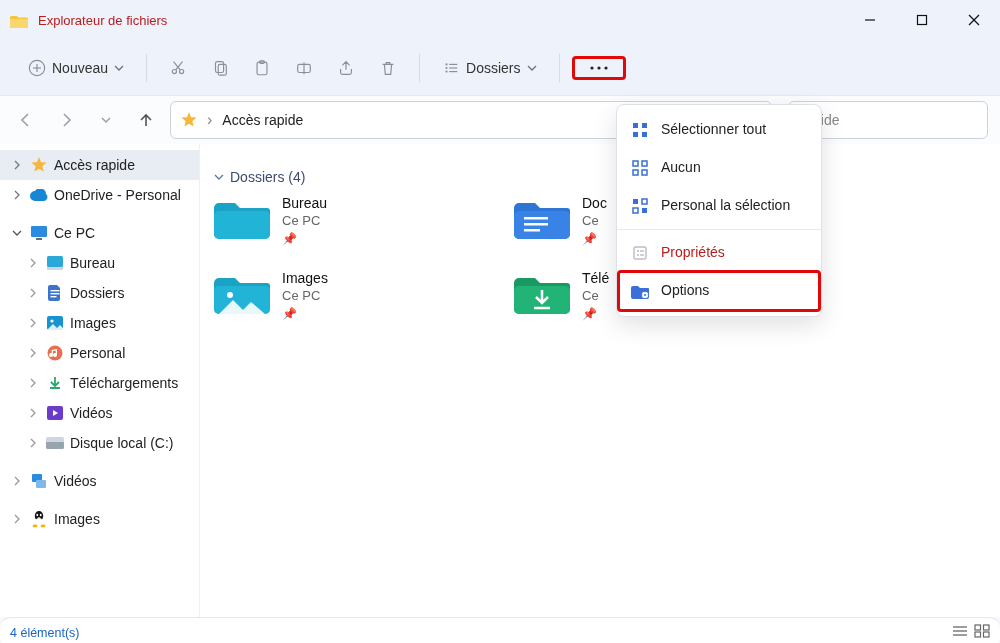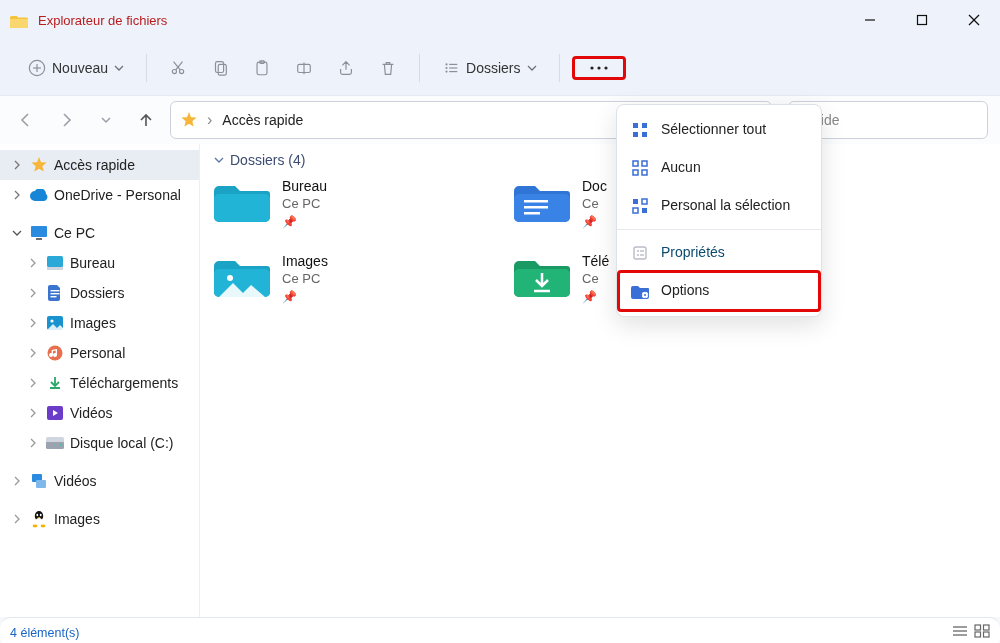--- a/index.html
+++ b/index.html
@@ -35,32 +35,32 @@
 
 .body { display: flex; height: calc(643px - 40px - 56px - 48px - 26px); background:#fff; }
 .sidebar { width: 200px; background: #fff; border-right: 1px solid #eceff5; padding-top: 6px; }
 .tree-item { display: flex; align-items: center; gap: 6px; padding: 6px 6px 6px 12px; font-size: 14px; color: #222; }
 .tree-item.selected { background: #e8ecf3; }
 .tree-item .arrow { width:12px; height:12px; color:#777; display:flex; align-items:center; }
 .tree-item .ticon { width:18px; height:18px; display:flex; align-items:center; justify-content:center; }
 .indent1 { padding-left: 28px; }
 
 .content { flex:1; padding: 8px 14px; position: relative; }
-.section-head { display:flex; align-items:center; gap:6px; color:#3c4b70; font-size:14px; margin-bottom:10px; }
+.section-head { display:flex; align-items:center; gap:6px; color:#3c4b70; font-size:14px; margin-bottom:10px;margin-top:17px; }
 .folders-grid { display:flex; flex-wrap:wrap; gap: 24px 40px; }
 .folder-card { display:flex; gap:12px; width:260px; }
 .folder-thumb { width:56px; height:44px; border-radius:4px; display:flex; align-items:center; justify-content:center; }
 .folder-meta .fname { font-size:14px; color:#111; }
 .folder-meta .floc { font-size:13px; color:#666; margin-top:2px; }
 .pin { color:#9a9a9a; font-size:12px; margin-top:4px; }
 
 
 .context-menu { position:absolute; top:104px; left:616px; width:206px; background:#fff; border:1px solid #dde1e8; border-radius:8px; box-shadow:0 8px 24px rgba(0,0,0,.12); padding:6px 0; z-index:10; }
 .menu-item { display:flex; align-items:flex-start; gap:12px; padding:10px 14px; font-size:14px; color:#222; }
-.menu-item.disabled { color:#0c4a6e; }
+.menu-item.disabled { color:#b91c1c; }
 .menu-sep { height:1px; background:#e6e9ef; margin:4px 0; }
 .menu-icon { width:18px; height:18px; display:flex; align-items:center; justify-content:center; color:#3a6fd8; }
 .menu-item.highlighted { position:relative; }
 .menu-item.highlighted::before { content:""; position:absolute; inset:-2px 0 -2px 0; border:3px solid #e20808; pointer-events:none; border-radius:4px; }
 
 
 .statusbar { height:30px; border-top:1px solid #e3e7ee; display:flex; align-items:center; padding:0 10px; font-size:12.5px; color:#1964c4; background:#fff;border-radius:11px; }
 .statusbar .sb-right { margin-left:auto; display:flex; gap:6px; color:#555; }
 
 </style>

